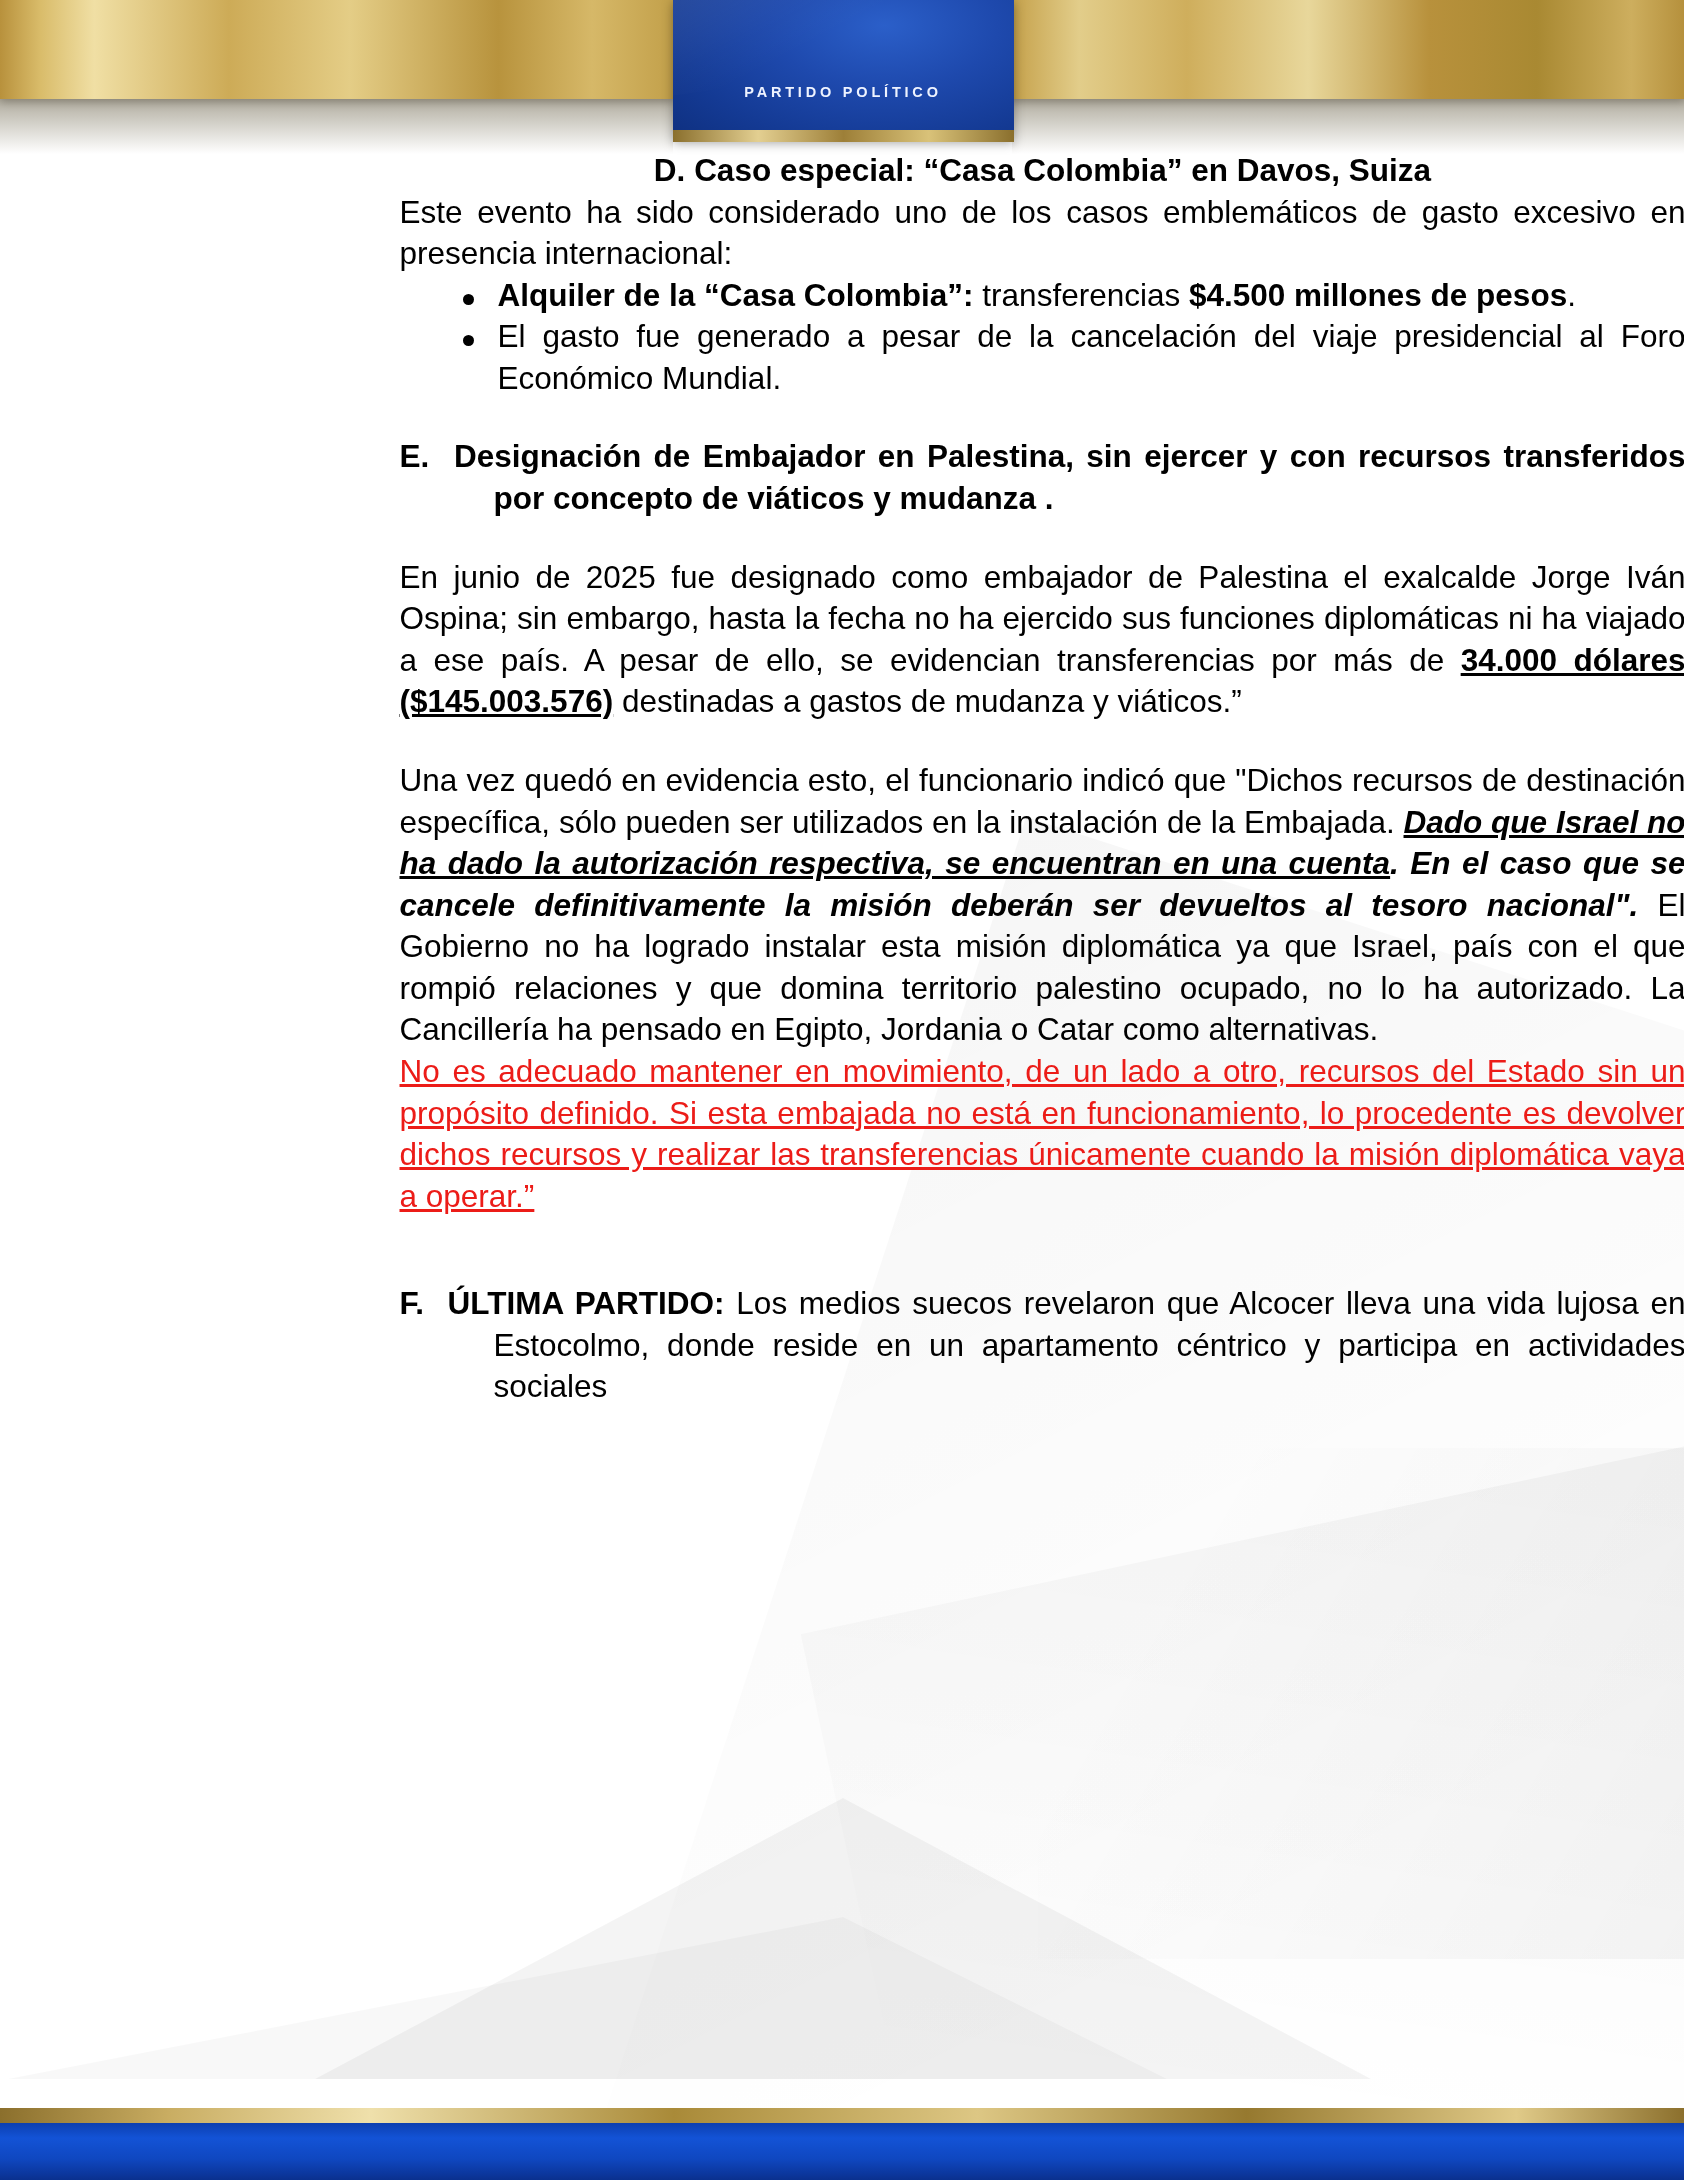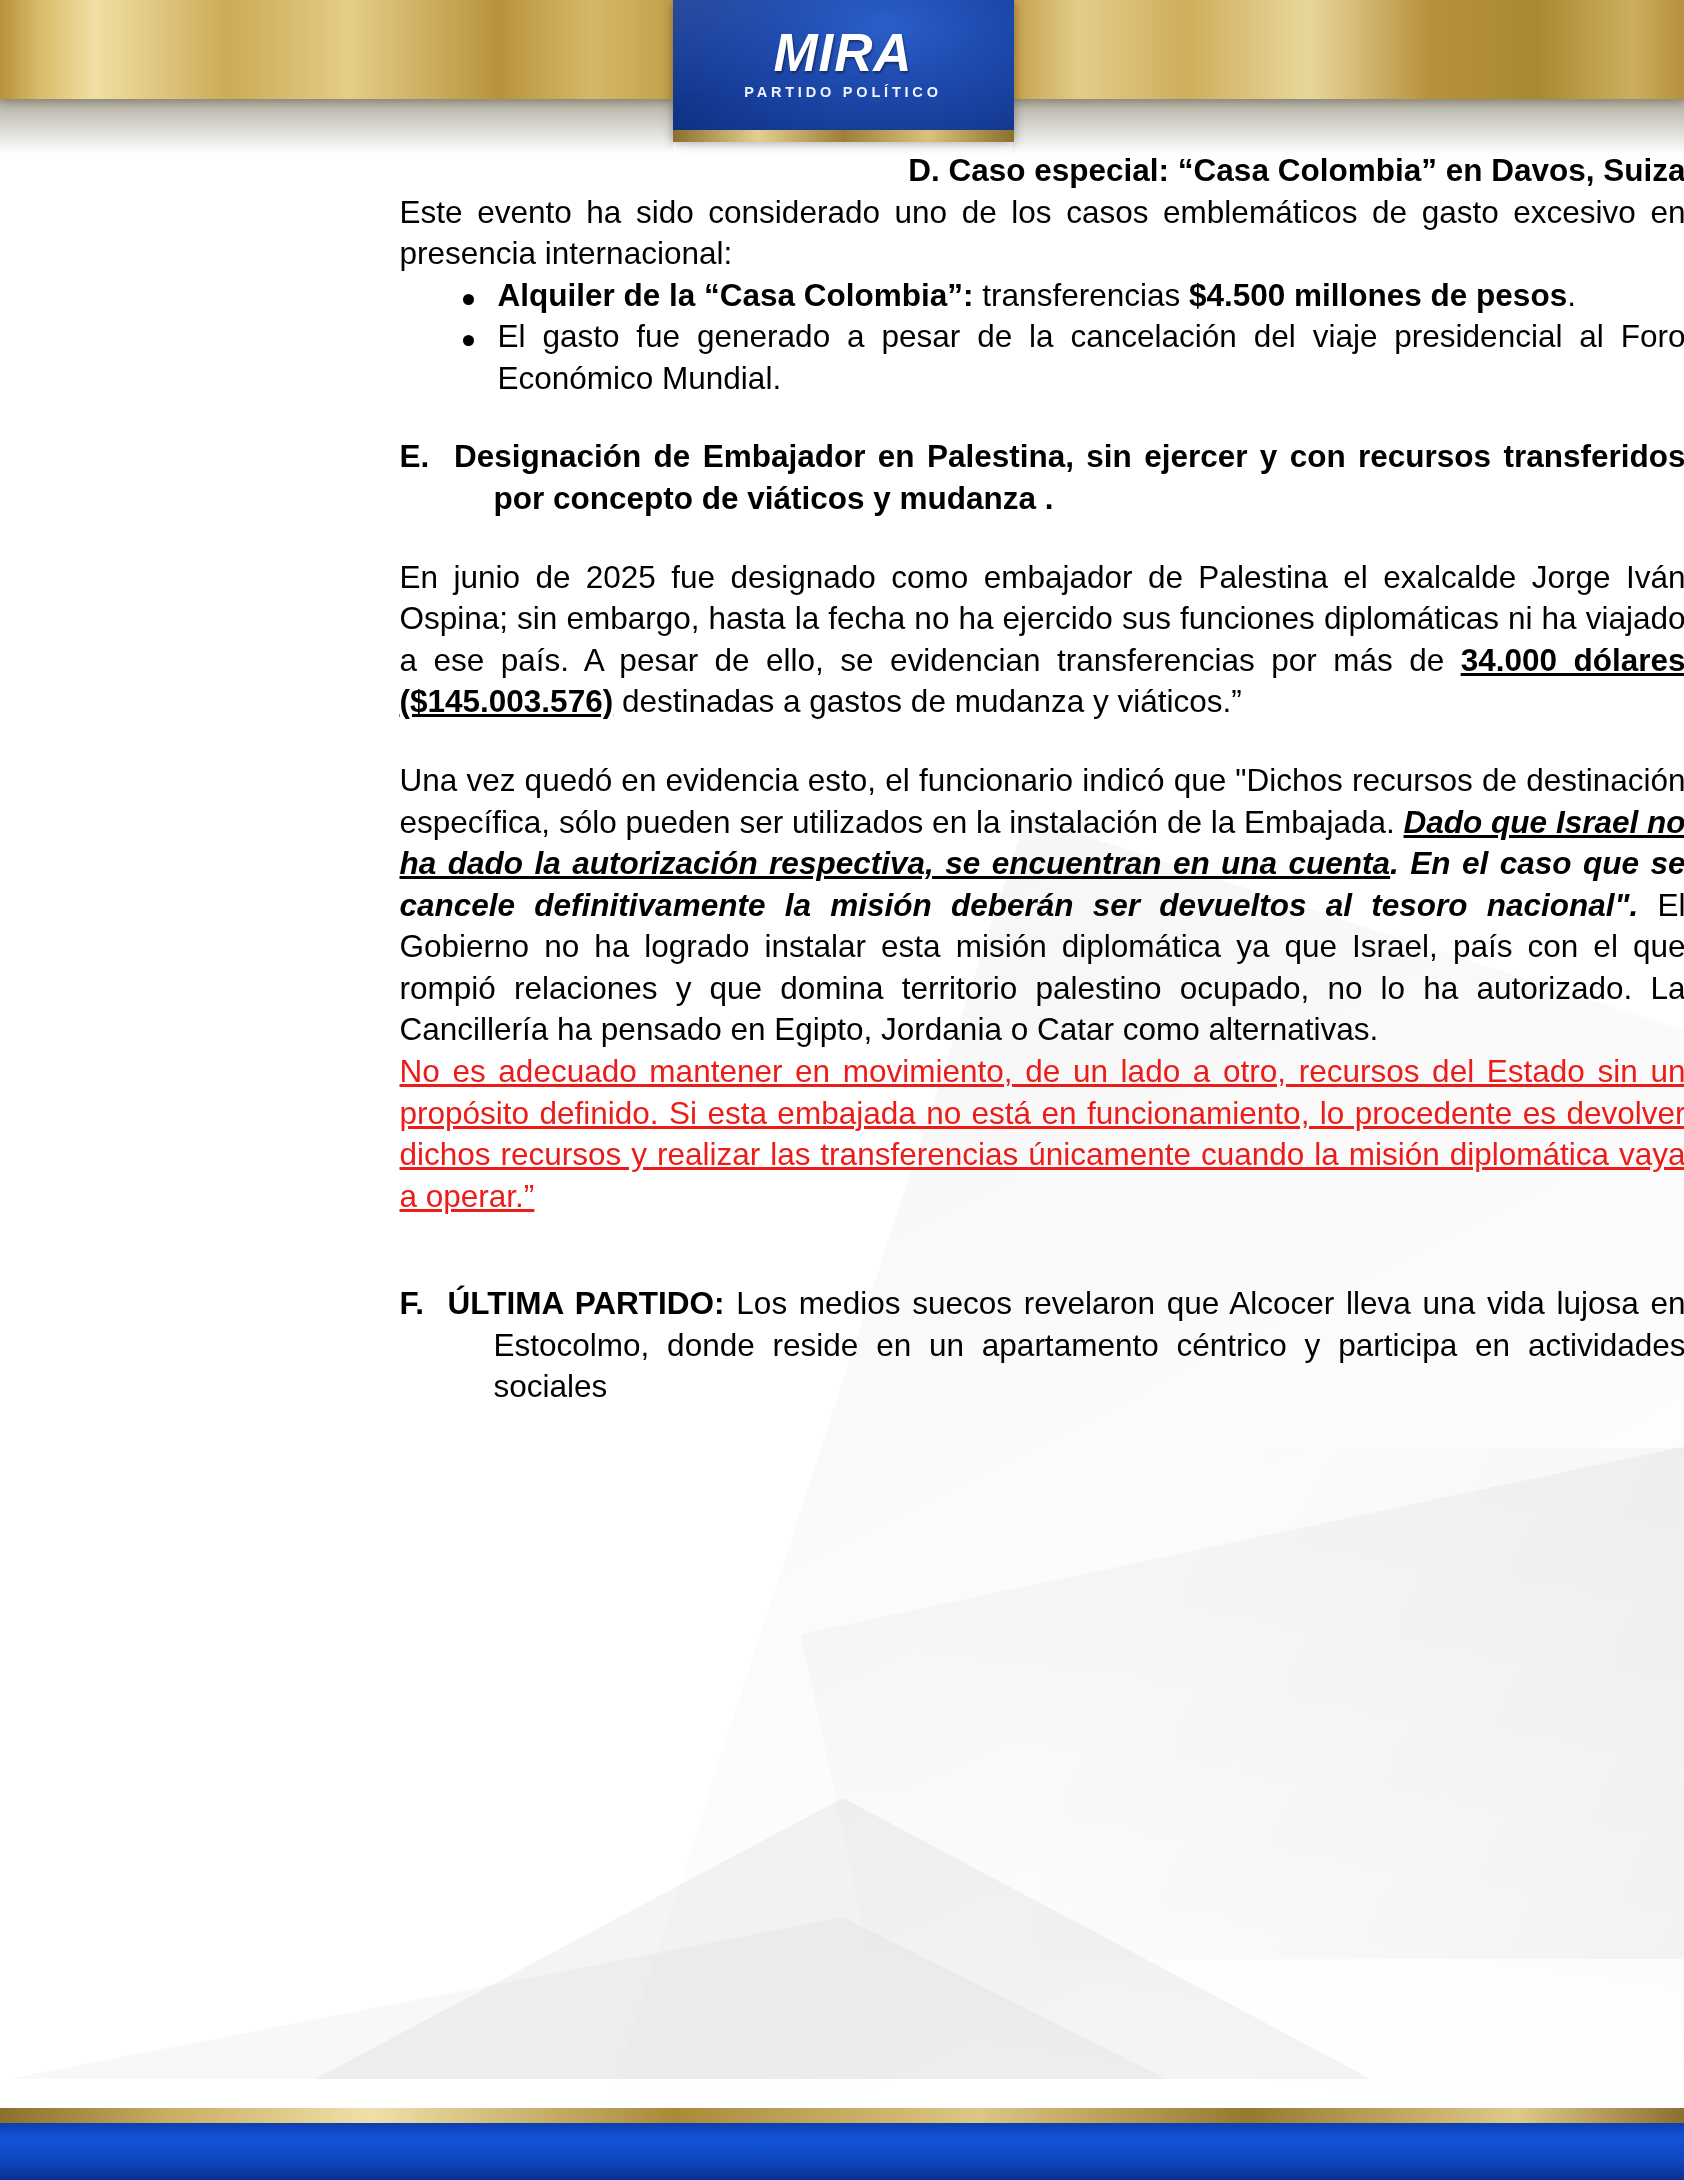--- a/index.html
+++ b/index.html
@@ -172,21 +172,21 @@
   }
 
   p, .blk {
     margin: 0;
     text-align: justify;
     text-justify: inter-word;
   }
 
   .h-item {
     font-weight: bold;
-    text-align: right;
+    text-align: center;
   }
   .h-item .marker {
     font-weight: bold;
   }
 
   .hang {
     padding-left: 94px;
     text-indent: -94px;
     text-align: justify;
   }
@@ -265,21 +265,20 @@
   <div class="wm wm-tri-bottom"></div>
 
   <div id="header">
     <div class="gold-bar gold-left"></div>
     <div class="gold-bar gold-right"></div>
     <div class="gold-shadow-l"></div>
     <div class="gold-shadow-r"></div>
 
     <div id="logo-box">
       <div class="gloss"></div>
-      <div class="logo-mark">MIRA</div>
       <div class="logo-sub">PARTIDO POLÍTICO</div>
       <div class="logo-footstrip"></div>
     </div>
   </div>
 
   <div id="doc">
     <div id="doc-inner">
 
       <p class="h-item">
         <span class="marker">D.</span>

